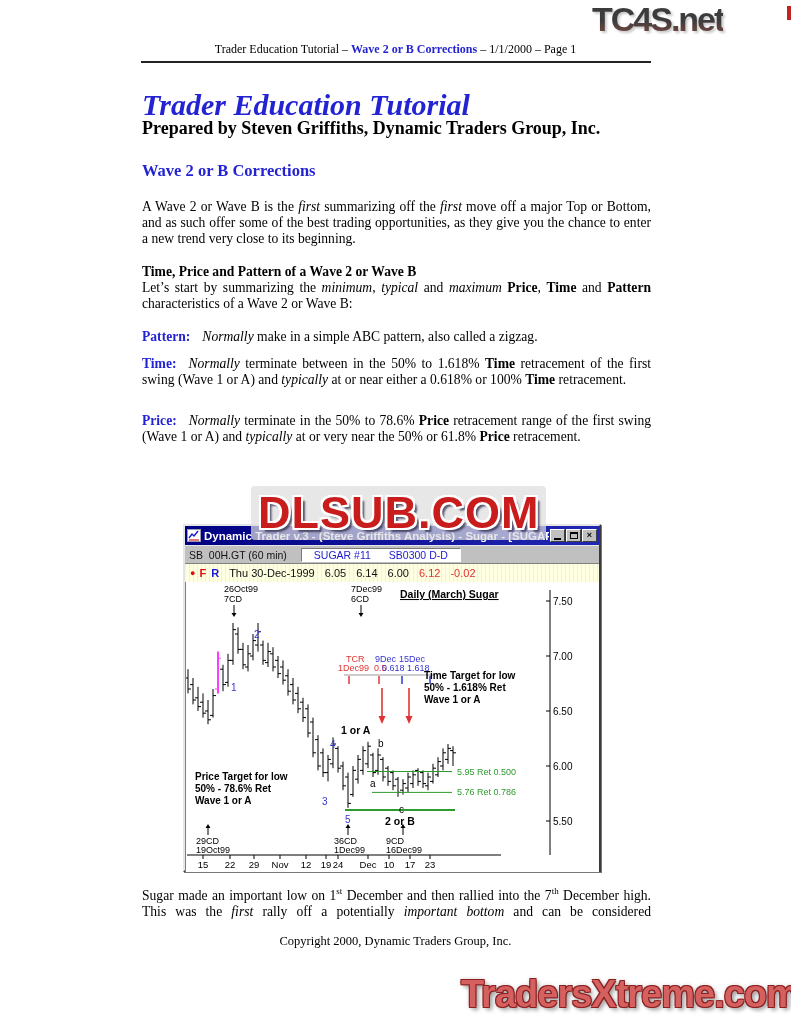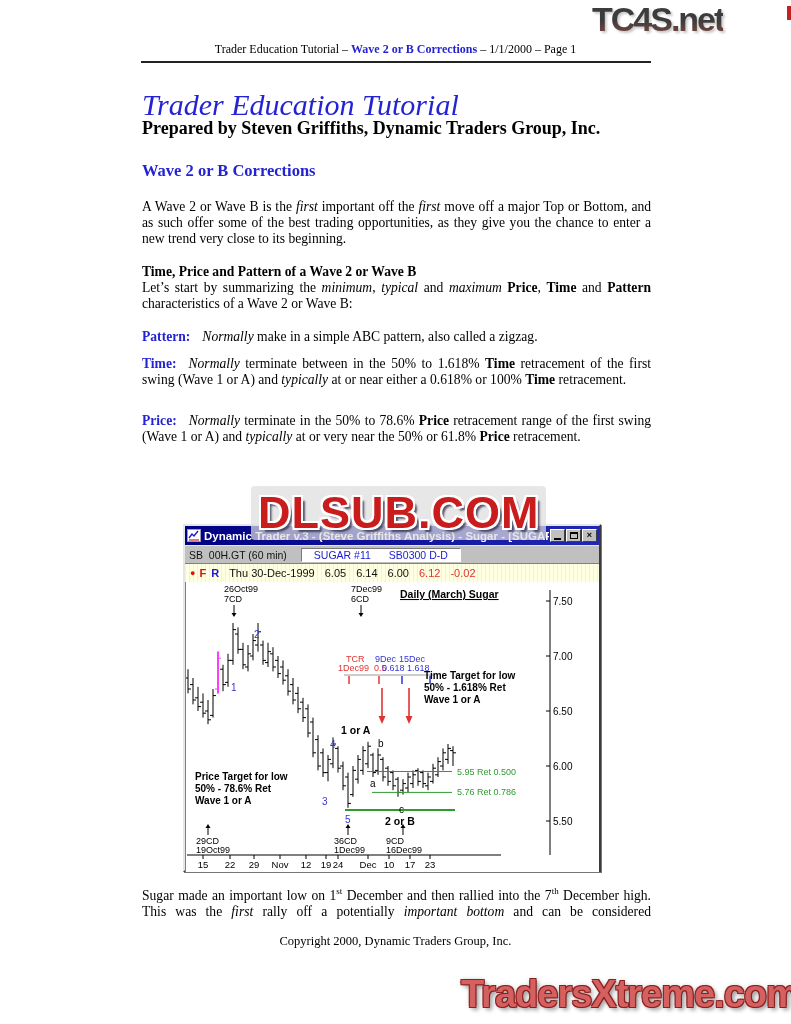--- a/index.html
+++ b/index.html
@@ -12,21 +12,21 @@
   .hdr-strong{color:#2323d3;font-weight:bold;}
   .hdr-rule{top:61px;left:141px;width:510px;border-top:2px solid #222;height:0;}
   .tc4s{top:0px;left:592px;font-family:"Liberation Sans",sans-serif;font-weight:bold;
         font-size:34px;letter-spacing:-2px;
         background:linear-gradient(#3c3c3c 52%,#8a4a42 100%);
         -webkit-background-clip:text;background-clip:text;color:transparent;
         filter:drop-shadow(2px 2px 1px #c9c9c9);}
   .edge-red{top:6px;left:787px;width:4px;height:14px;background:#c32222;}
 
   
-  .doc-title{left:142px;top:88px;font-size:30px;font-weight:normal;font-style:italic;color:#2323d3;}
+  .doc-title{left:142px;top:88px;font-size:30px;font-weight:bold;font-style:italic;color:#2323d3;}
   .prepared{left:142px;top:118px;font-size:18px;font-weight:bold;}
   .sec-head{left:142px;top:161px;font-size:16.5px;font-weight:bold;color:#2323d3;}
   .para{left:142px;width:509px;font-size:13.6px;line-height:16.2px;text-align:justify;margin:0;}
   .para .run-i{font-style:italic;}
   .para .run-b{font-weight:bold;}
   .para .run-sup{font-size:9px;vertical-align:super;line-height:0;}
   .bold-line{font-weight:bold;}
   .lbl{color:#2323d3;font-weight:bold;margin-right:12px;}
   .just-last{text-align-last:justify;}
   .footer{top:934px;left:0;width:100%;text-align:center;font-size:12.5px;}
@@ -79,21 +79,21 @@
     <span>Trader Education Tutorial – </span><span class="hdr-strong">Wave 2 or B Corrections</span><span> – 1/1/2000 – Page 1</span>
   </div>
   <div class="abs hdr-rule"></div>
   <div class="abs tc4s">TC4S.net</div>
   <div class="abs edge-red"></div>
 
   <div class="abs doc-title">Trader Education Tutorial</div>
   <div class="abs prepared">Prepared by Steven Griffiths, Dynamic Traders Group, Inc.</div>
   <div class="abs sec-head">Wave 2 or B Corrections</div>
 
-  <p class="abs para" style="top:199px;"><span>A Wave 2 or Wave B is the </span><span class="run-i">first</span><span> important off the </span><span class="run-i">first</span><span> move off a major Top or Bottom, and as such offer some of the best trading opportunities, as they give you the chance to enter a new trend very close to its beginning.</span></p>
+  <p class="abs para" style="top:199px;"><span>A Wave 2 or Wave B is the </span><span class="run-i">first</span><span> summarizing off the </span><span class="run-i">first</span><span> move off a major Top or Bottom, and as such offer some of the best trading opportunities, as they give you the chance to enter a new trend very close to its beginning.</span></p>
 
   <div class="abs para" style="top:264px;">
     <span class="bold-line">Time, Price and Pattern of a Wave 2 or Wave B</span><br>
     <span><span>Let’s start by summarizing the </span><span class="run-i">minimum</span><span>, </span><span class="run-i">typical</span><span> and </span><span class="run-i">maximum</span><span> </span><span class="run-b">Price</span><span>, </span><span class="run-b">Time</span><span> and </span><span class="run-b">Pattern</span><span> characteristics of a Wave 2 or Wave B:</span></span>
   </div>
 
   <p class="abs para" style="top:329px;"><span class="lbl">Pattern:</span><span><span class="run-i">Normally</span><span> make in a simple ABC pattern, also called a zigzag.</span></span></p>
 
   <p class="abs para" style="top:356px;"><span class="lbl">Time:</span><span><span class="run-i">Normally</span><span> terminate between in the 50% to 1.618% </span><span class="run-b">Time</span><span> retracement of the first swing (Wave 1 or A) and </span><span class="run-i">typically</span><span> at or near either a 0.618% or 100% </span><span class="run-b">Time</span><span> retracement.</span></span></p>
 

